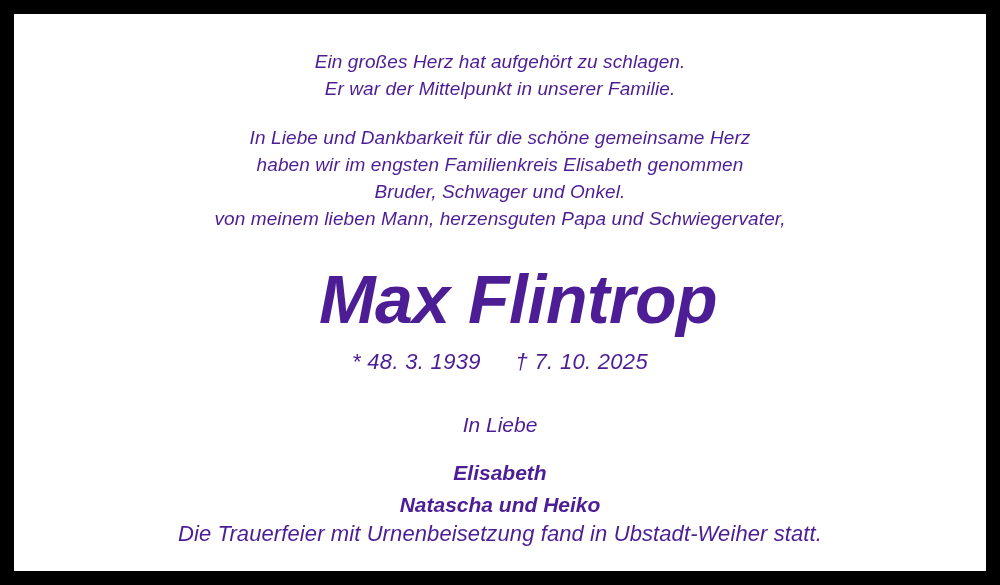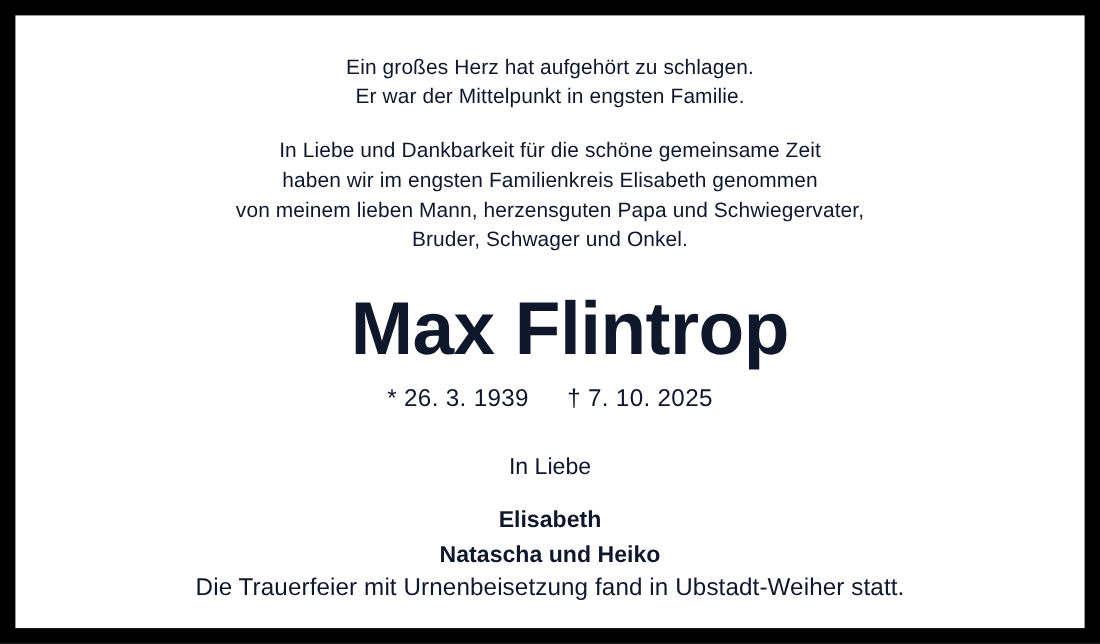--- a/index.html
+++ b/index.html
@@ -27,21 +27,22 @@
 
   .paper {
     width: 100%;
     height: 100%;
     background: #ffffff;
     box-sizing: border-box;
     padding: 34px 40px 24px 40px;
     display: flex;
     flex-direction: column;
     align-items: center;
-    color: #0f172a;
+    color: #4c1d95;
+    font-style: italic;
   }
 
   .intro-block {
     text-align: center;
     font-size: 19px;
     line-height: 27px;
     letter-spacing: 0.1px;
   }
 
   .intro-block .line {
@@ -101,36 +102,36 @@
   }
 </style>
 </head>
 <body>
 
 <div class="obituary">
   <div class="paper">
 
     <div class="intro-block">
       <span class="line">Ein großes Herz hat aufgehört zu schlagen.</span>
-      <span class="line">Er war der Mittelpunkt in engsten Familie.</span>
+      <span class="line">Er war der Mittelpunkt in unserer Familie.</span>
     </div>
 
     <div class="block-gap"></div>
 
     <div class="intro-block">
-      <span class="line">In Liebe und Dankbarkeit für die schöne gemeinsame Zeit</span>
+      <span class="line">In Liebe und Dankbarkeit für die schöne gemeinsame Herz</span>
       <span class="line">haben wir im engsten Familienkreis Elisabeth genommen</span>
+      <span class="line">Bruder, Schwager und Onkel.</span>
       <span class="line">von meinem lieben Mann, herzensguten Papa und Schwiegervater,</span>
-      <span class="line">Bruder, Schwager und Onkel.</span>
     </div>
 
     <div class="name">Max Flintrop</div>
 
     <div class="dates">
-      <span>* 26. 3. 1939</span>
+      <span>* 48. 3. 1939</span>
       <span class="sep"></span>
       <span>† 7. 10. 2025</span>
     </div>
 
     <div class="closing">In Liebe</div>
 
     <div class="survivors">
       <span class="line">Elisabeth</span>
       <span class="line">Natascha und Heiko</span>
     </div>

